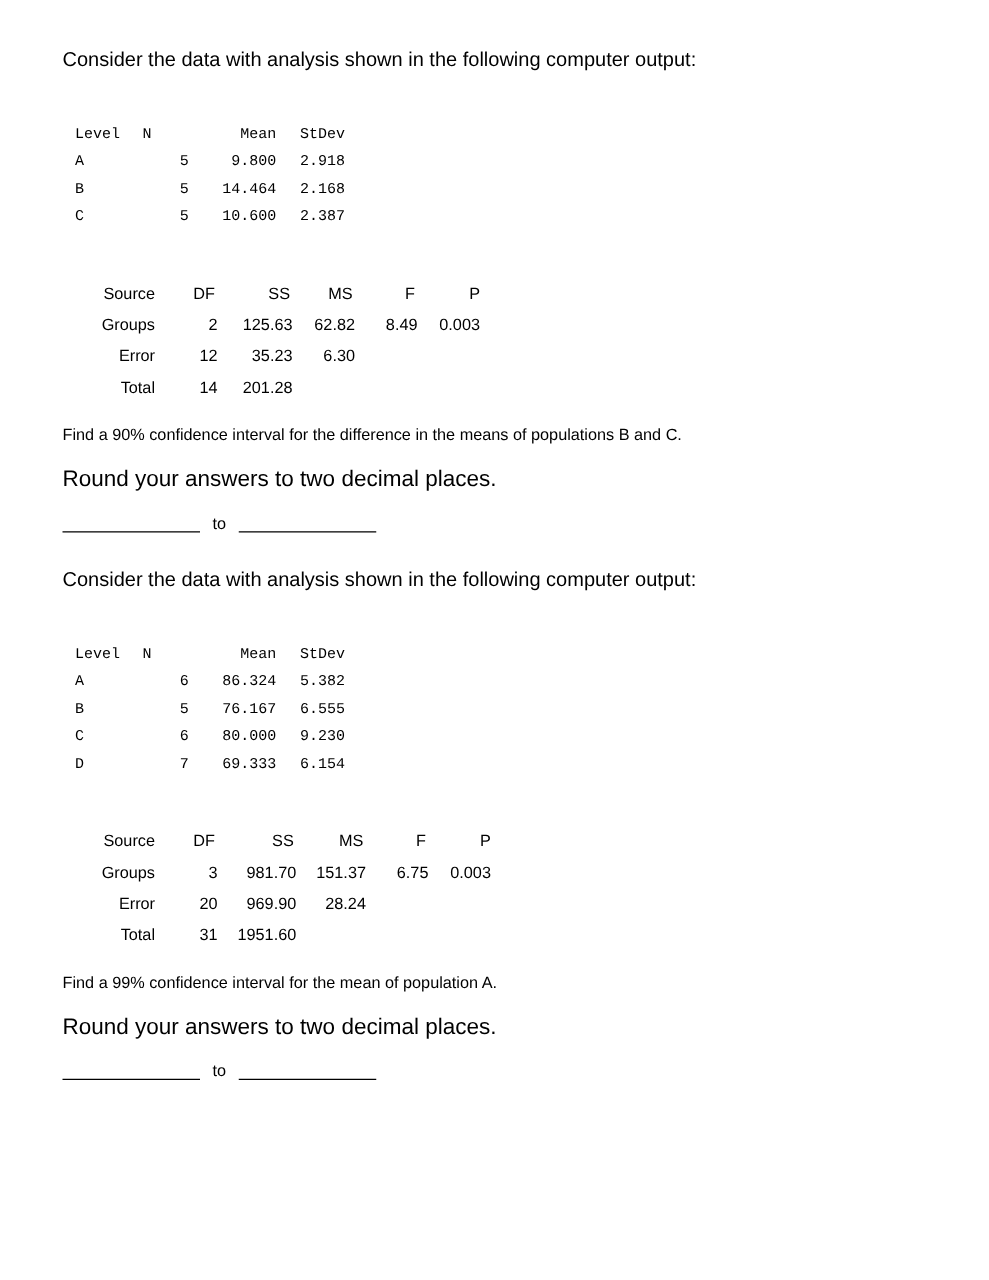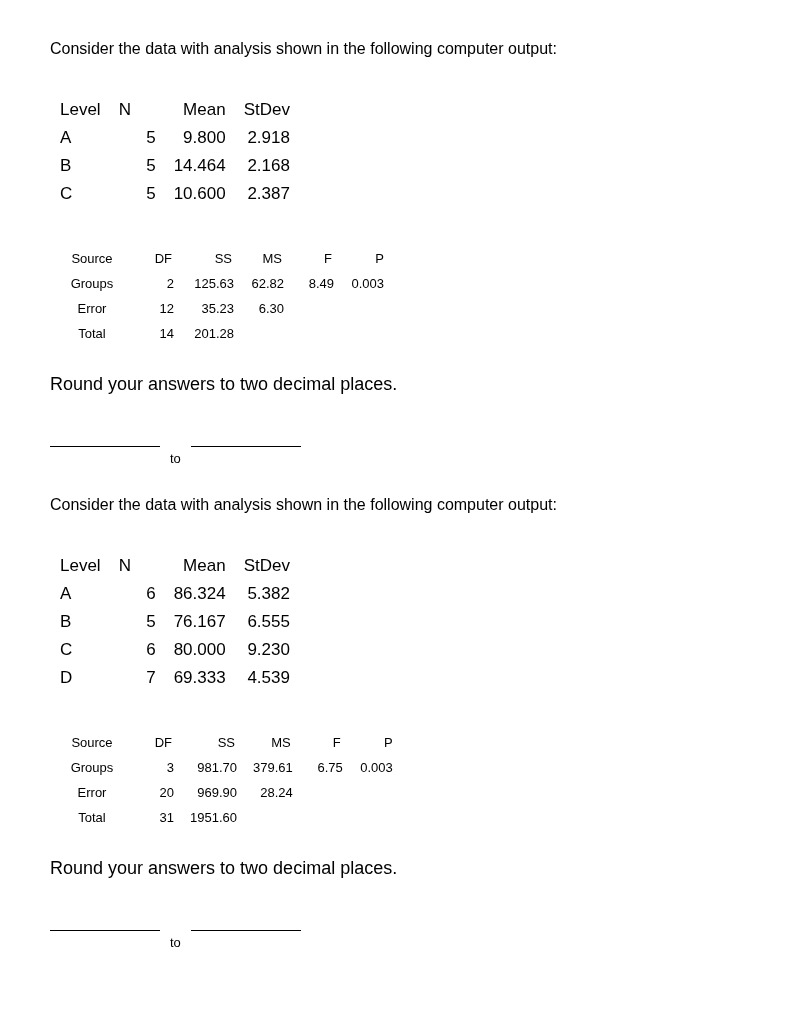--- a/index.html
+++ b/index.html
@@ -20,38 +20,39 @@
       margin-bottom: 18px;
     }
     .data-table {
       border-collapse: collapse;
       margin-bottom: 18px;
       margin-left: 10px;
     }
     .data-table th, .data-table td {
       padding: 4px 18px 4px 0;
       text-align: left;
-      font-size: 17px;
+      font-size: 12px;
       font-weight: normal;
+      font-family: Liberation Mono, monospace;
     }
     .data-table th {
       font-weight: normal;
     }
     .data-table td.num {
       text-align: right;
       min-width: 55px;
     }
     .anova-table {
       border-collapse: collapse;
       margin-bottom: 18px;
       margin-left: 10px;
     }
     .anova-table th, .anova-table td {
       padding: 5px 16px 5px 0;
-      text-align: center;
+      text-align: right;
       font-size: 13px;
       font-weight: normal;
     }
     .anova-table td.num {
       text-align: right;
       min-width: 50px;
     }
     .question-text {
       font-size: 13px;
       margin-bottom: 8px;
@@ -69,21 +70,20 @@
     .answer-line {
       border: none;
       border-bottom: 1.5px solid #000;
       width: 110px;
       outline: none;
       font-size: 13px;
       background: transparent;
     }
     .to-label {
       font-size: 13px;
-      margin-top: 40px;
     }
     .spacer {
       height: 20px;
     }
   </style>
 </head>
 <body>
 
 <div class="section">
   <p class="intro-text">Consider the data with analysis shown in the following computer output:</p>
@@ -155,20 +155,21 @@
         <td>Total</td>
         <td class="num">14</td>
         <td class="num">201.28</td>
         <td class="num"></td>
         <td class="num"></td>
         <td class="num"></td>
       </tr>
     </tbody>
   </table>
 
+  <p class="question-text">Find a 90% confidence interval for the difference in the means of populations B and C.</p>
   <div class="spacer" style="height:10px;"></div>
   <p class="round-text">Round your answers to two decimal places.</p>
 
   <div class="answer-row">
     <input class="answer-line" type="text" value="" style="">
     <span class="to-label">to</span>
     <input class="answer-line" type="text" value="" style="">
   </div>
 </div>
 
@@ -202,21 +203,21 @@
       <tr>
         <td>C</td>
         <td class="num">6</td>
         <td class="num">80.000</td>
         <td class="num">9.230</td>
       </tr>
       <tr>
         <td>D</td>
         <td class="num">7</td>
         <td class="num">69.333</td>
-        <td class="num">4.539</td>
+        <td class="num">6.154</td>
       </tr>
     </tbody>
   </table>
 
   <div class="spacer"></div>
 
   <table class="anova-table">
     <thead>
       <tr>
         <th style="min-width:80px;">Source</th>
@@ -225,21 +226,21 @@
         <th style="min-width:55px; text-align:right; padding-right:18px;">MS</th>
         <th style="min-width:40px; text-align:right; padding-right:18px;">F</th>
         <th style="min-width:40px; text-align:right;">P</th>
       </tr>
     </thead>
     <tbody>
       <tr>
         <td>Groups</td>
         <td class="num">3</td>
         <td class="num">981.70</td>
-        <td class="num">379.61</td>
+        <td class="num">151.37</td>
         <td class="num">6.75</td>
         <td class="num">0.003</td>
       </tr>
       <tr>
         <td>Error</td>
         <td class="num">20</td>
         <td class="num">969.90</td>
         <td class="num">28.24</td>
         <td class="num"></td>
         <td class="num"></td>
@@ -248,20 +249,21 @@
         <td>Total</td>
         <td class="num">31</td>
         <td class="num">1951.60</td>
         <td class="num"></td>
         <td class="num"></td>
         <td class="num"></td>
       </tr>
     </tbody>
   </table>
 
+  <p class="question-text">Find a 99% confidence interval for the mean of population A.</p>
   <div class="spacer" style="height:10px;"></div>
   <p class="round-text">Round your answers to two decimal places.</p>
 
   <div class="answer-row">
     <input class="answer-line" type="text" value="" style="">
     <span class="to-label">to</span>
     <input class="answer-line" type="text" value="" style="">
   </div>
 </div>
 

